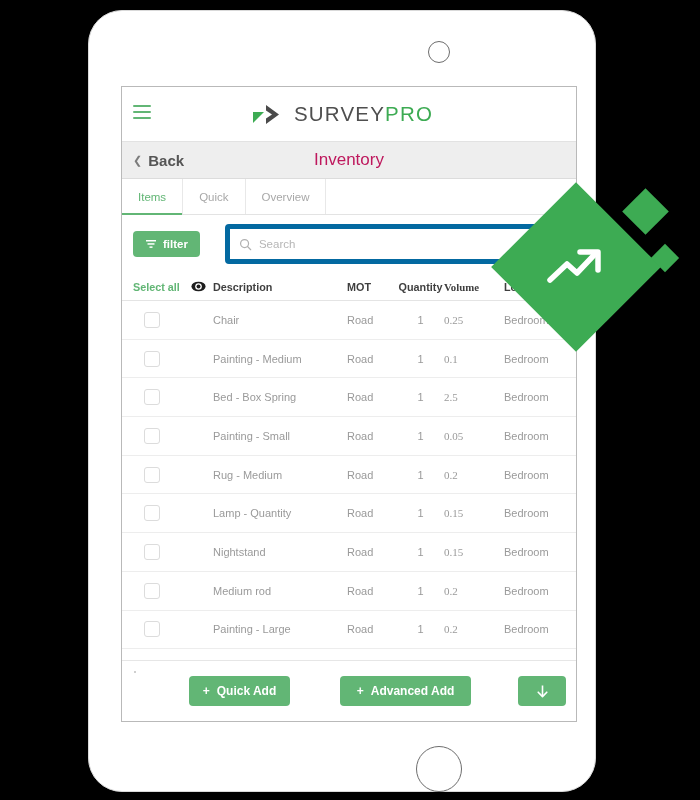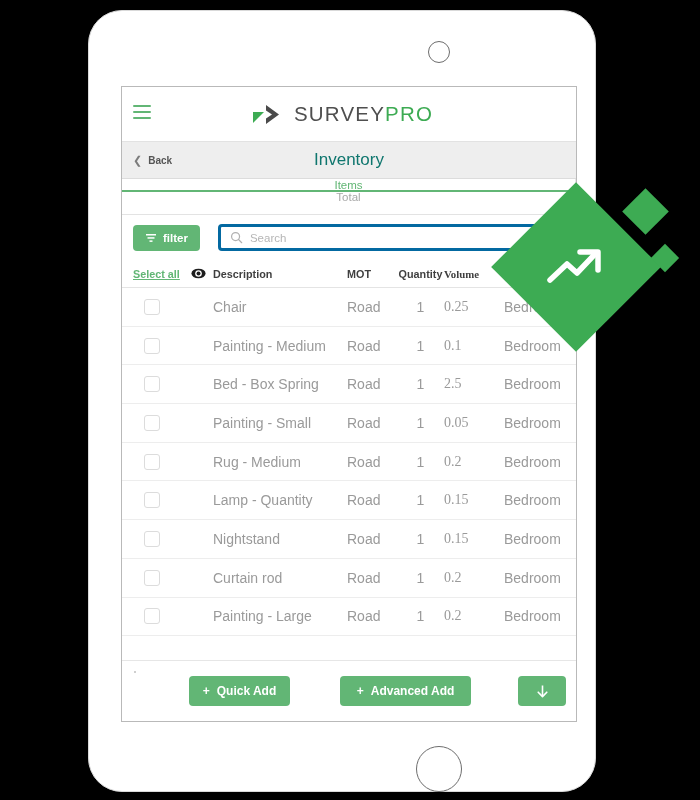--- a/index.html
+++ b/index.html
@@ -85,54 +85,54 @@
     border-top: 1px solid #e2e2e2;
     border-bottom: 1px solid #dcdcdc;
     display: flex; align-items: center;
   }
   .back {
     position: absolute; left: 11px;
     display: flex; align-items: center; gap: 6px;
     cursor: pointer;
   }
   .back .chevl { color: #7c7c7c; font-size: 11px; line-height: 1; }
-  .back .lbl { font-size: 10px; color: #555; font-weight: bold; }
+  .back .lbl { font-size: 15px; color: #555; font-weight: bold; }
   .pagetitle {
     width: 100%; text-align: center;
-    font-size: 17px; color: #0f766e; font-weight: 400;
-  }
-
-  
-  .tabs { display: flex; height: 36px; border-bottom: 1px solid #e3e3e3; background: #fff; flex-direction: column; }
+    font-size: 17px; color: #be185d; font-weight: 400;
+  }
+
+  
+  .tabs { display: flex; height: 36px; border-bottom: 1px solid #e3e3e3; background: #fff; }
   .tab {
     min-width: 60px; padding: 0 16px;
     display: flex; align-items: center; justify-content: center;
     font-size: 11.5px; color: #a8a8a8;
     border-right: 1px solid #e8e8e8;
     cursor: pointer; position: relative;
   }
   .tab.active { color: #62b675; }
   .tab.active::after {
     content: ""; position: absolute; left: 0; right: 0; bottom: -1px;
     height: 2px; background: #62b675;
   }
   .tab-filler { flex: 1; border-right: none; }
 
   
-  .toolbar { display: flex; align-items: center; gap: 18px; padding: 9px 11px; background: #fff; }
+  .toolbar { display: flex; align-items: center; gap: 25px; padding: 9px 11px; background: #fff; }
   .filter-btn {
     height: 26px; padding: 0 12px;
     background: #62b675; border-radius: 4px;
     display: flex; align-items: center; gap: 6px;
     color: #fff; font-size: 11.5px; font-weight: bold;
     cursor: pointer; border: none;
   }
   .search-box {
-    flex: 1; height: 27px;
-    border: 3px solid #0369a1; border-radius: 4px;
+    flex: 1; height: 40px;
+    border: 5px solid #0369a1; border-radius: 4px;
     display: flex; align-items: center; gap: 7px; padding: 0 9px;
     background: #fff; cursor: text;
   }
   .search-box .ph { font-size: 11.5px; color: #b6b6b6; }
 
   
   .table { background: #fff; }
   .trow {
     display: flex; align-items: center;
     height: 38.7px;
@@ -143,22 +143,22 @@
     height: 28px; border-bottom: 1px solid #e4e4e4;
     font-size: 10.8px; color: #3f3f3f; font-weight: bold;
   }
   .c-sel { width: 58px; flex: 0 0 58px; }
   .c-eye { width: 22px; flex: 0 0 22px; display: flex; align-items: center; }
   .c-desc { width: 134px; flex: 0 0 134px; }
   .c-mot { width: 50px; flex: 0 0 50px; }
   .c-qty { width: 47px; flex: 0 0 47px; text-align: center; }
   .c-vol { width: 60px; flex: 0 0 60px; font-family: Liberation Serif, serif; }
   .c-loc { width: 90px; flex: 0 0 90px; }
-  .thead .c-sel { color: #62b675; text-decoration: underline; cursor: pointer; }
-  .tbody .trow { font-size: 14px; color: #9a9a9a; }
+  .thead .c-sel { color: #62b675; cursor: pointer; }
+  .tbody .trow { font-size: 11px; color: #9a9a9a; }
   .chk {
     width: 16px; height: 16px;
     border: 1px solid #dcdcdc; border-radius: 3px; background: #fff;
     cursor: pointer; margin-left: 11px;
   }
   .eye { width: 15px; height: 15px; }
 
   
   .actions {
     position: absolute; left: 0; right: 0; bottom: 0;
@@ -222,21 +222,24 @@
         <span class="lbl">Back</span>
       </div>
       <div class="pagetitle">Inventory</div>
     </div>
 
     <div class="tabs">
       <div class="tab active">
           <span>Items</span>
         </div>
       <div class="tab">
-          <span>Total</span>
+          <span>Quick</span>
+        </div>
+      <div class="tab">
+          <span>Overview</span>
         </div>
       <div class="tab tab-filler"></div>
     </div>
 
     <div class="toolbar">
       <button class="filter-btn">
         <svg width="12" height="12" viewBox="0 0 12 12">
           <rect x="1" y="2" width="10" height="1.5" fill="#fff"></rect>
           <rect x="2.5" y="5.2" width="7" height="1.5" fill="#fff"></rect>
           <rect x="4.5" y="8.4" width="3" height="1.5" fill="#fff"></rect>
@@ -344,21 +347,21 @@
             <div class="c-mot">Road</div>
             <div class="c-qty">1</div>
             <div class="c-vol">0.15</div>
             <div class="c-loc">Bedroom</div>
           </div>
           <div class="trow">
             <div class="c-sel">
               <div class="chk"></div>
             </div>
             <div class="c-eye"></div>
-            <div class="c-desc">Curtain rod</div>
+            <div class="c-desc">Medium rod</div>
             <div class="c-mot">Road</div>
             <div class="c-qty">1</div>
             <div class="c-vol">0.2</div>
             <div class="c-loc">Bedroom</div>
           </div>
           <div class="trow">
             <div class="c-sel">
               <div class="chk"></div>
             </div>
             <div class="c-eye"></div>

